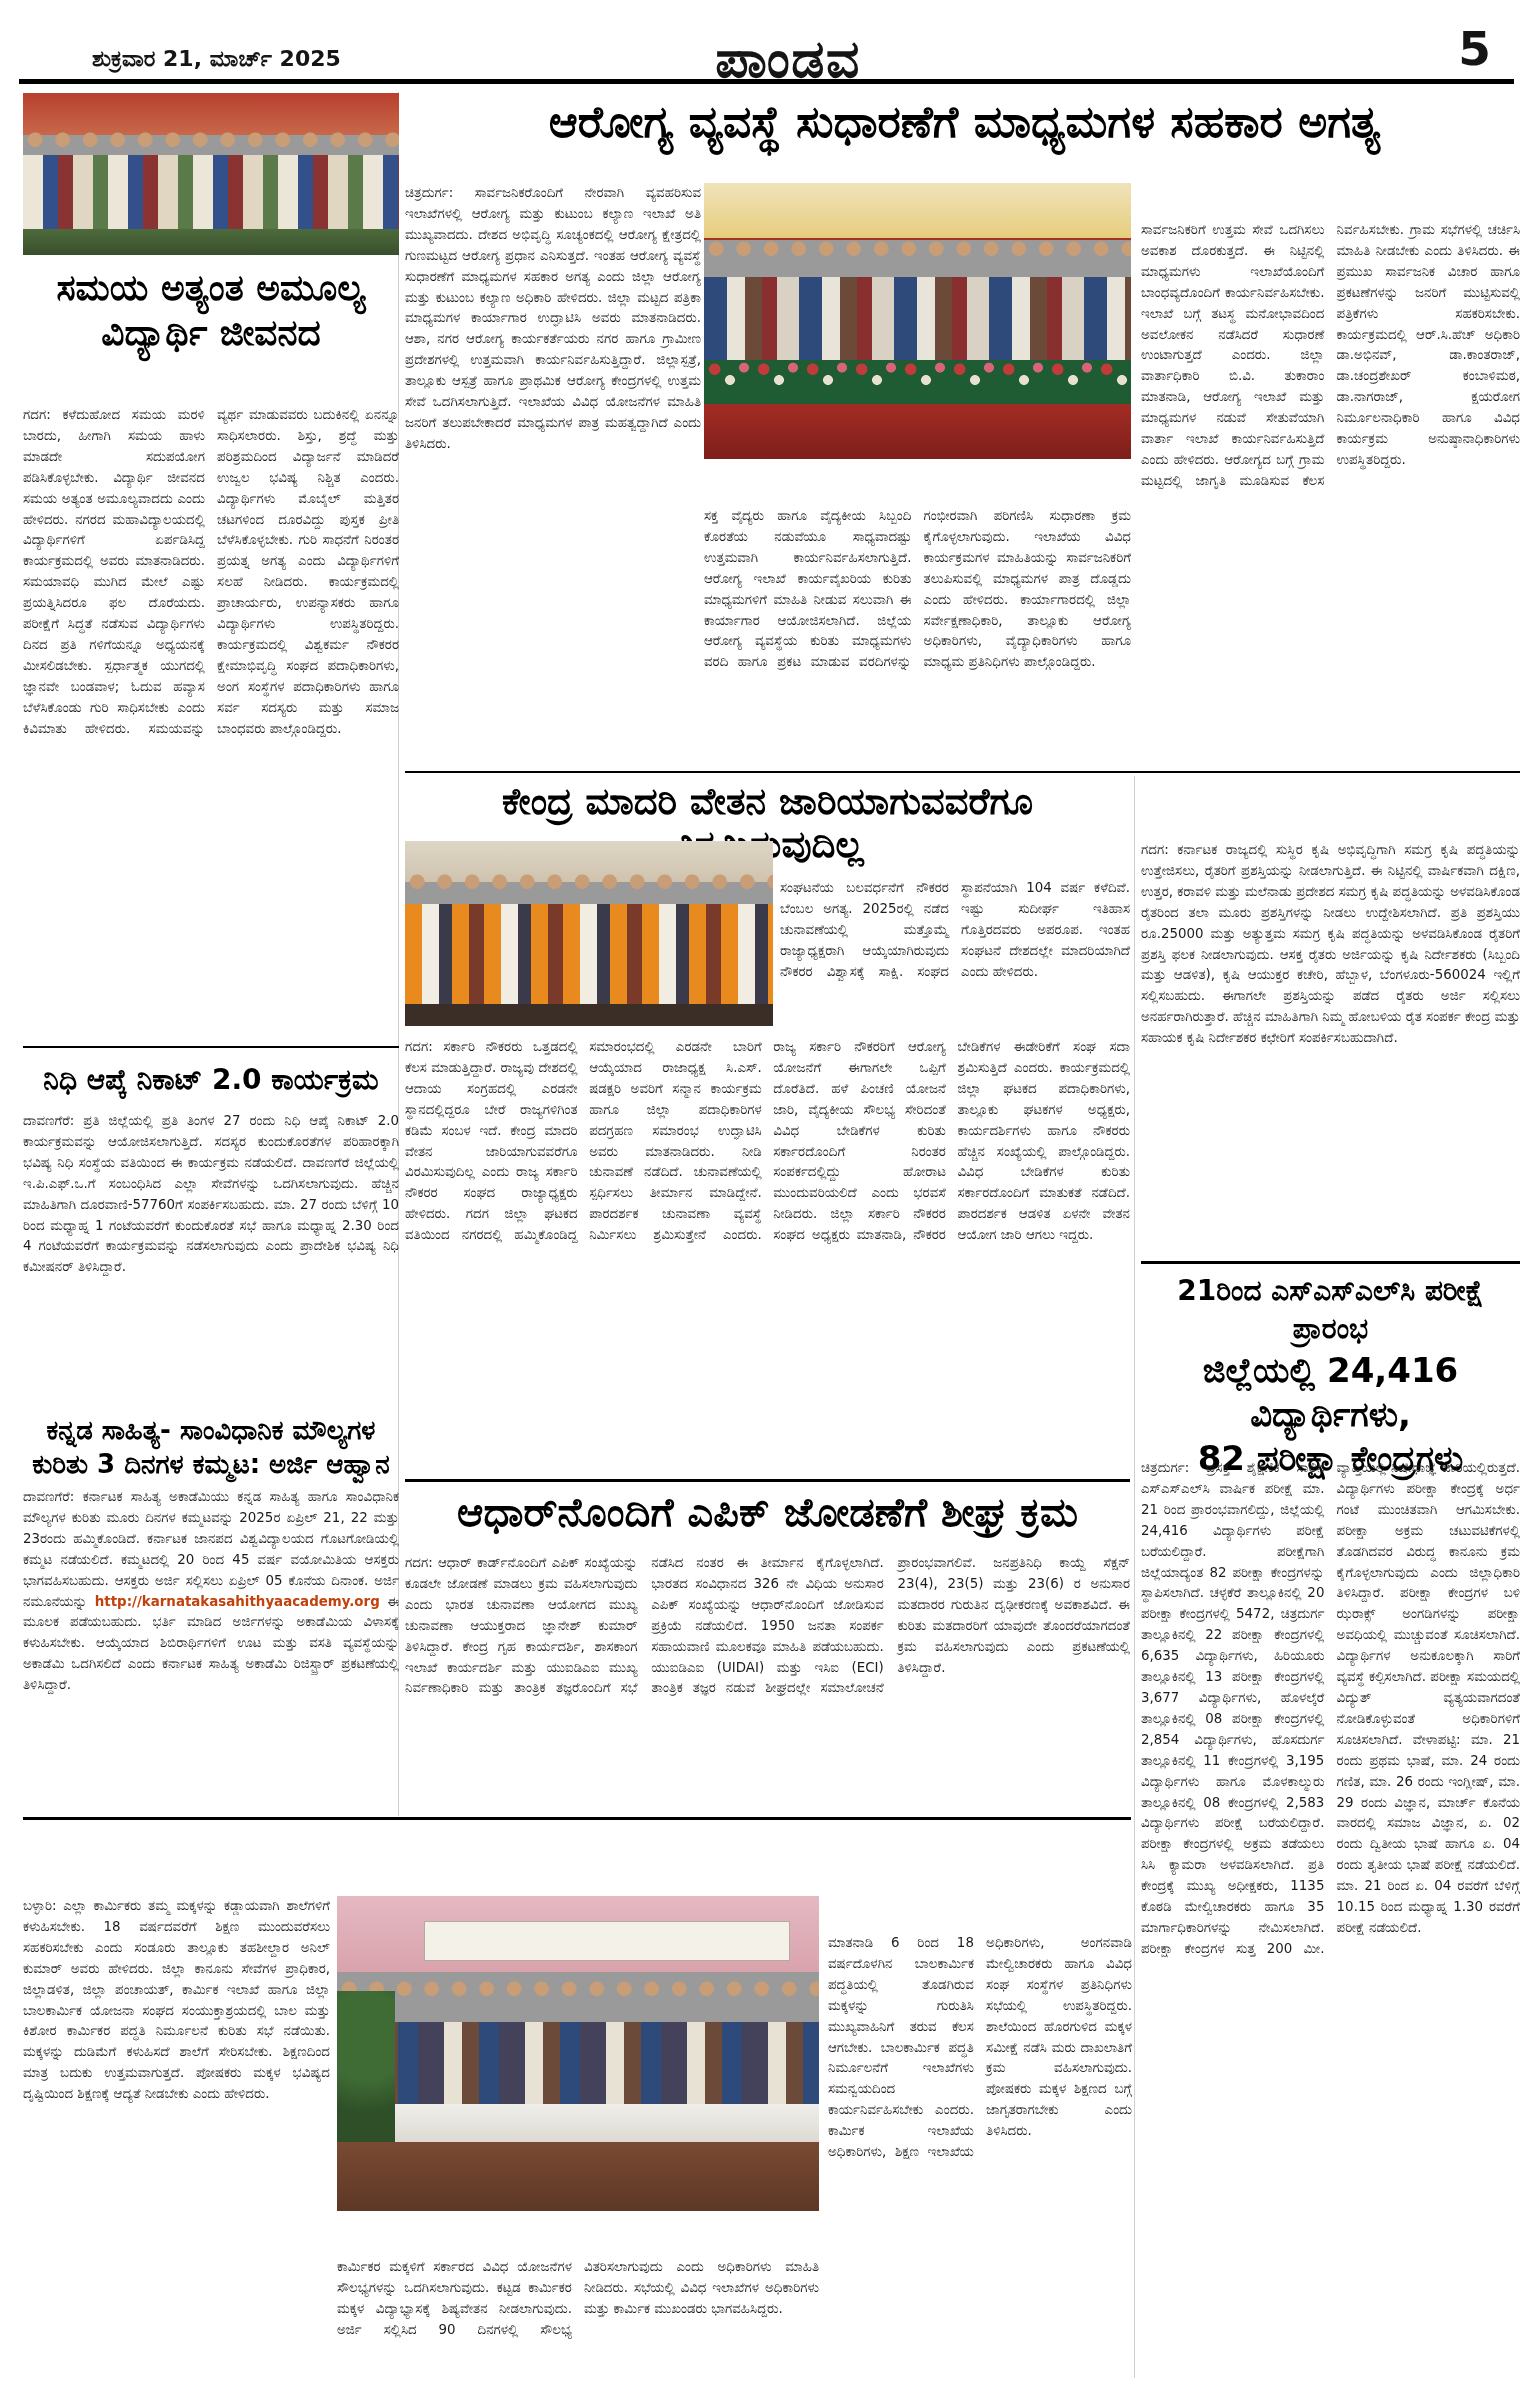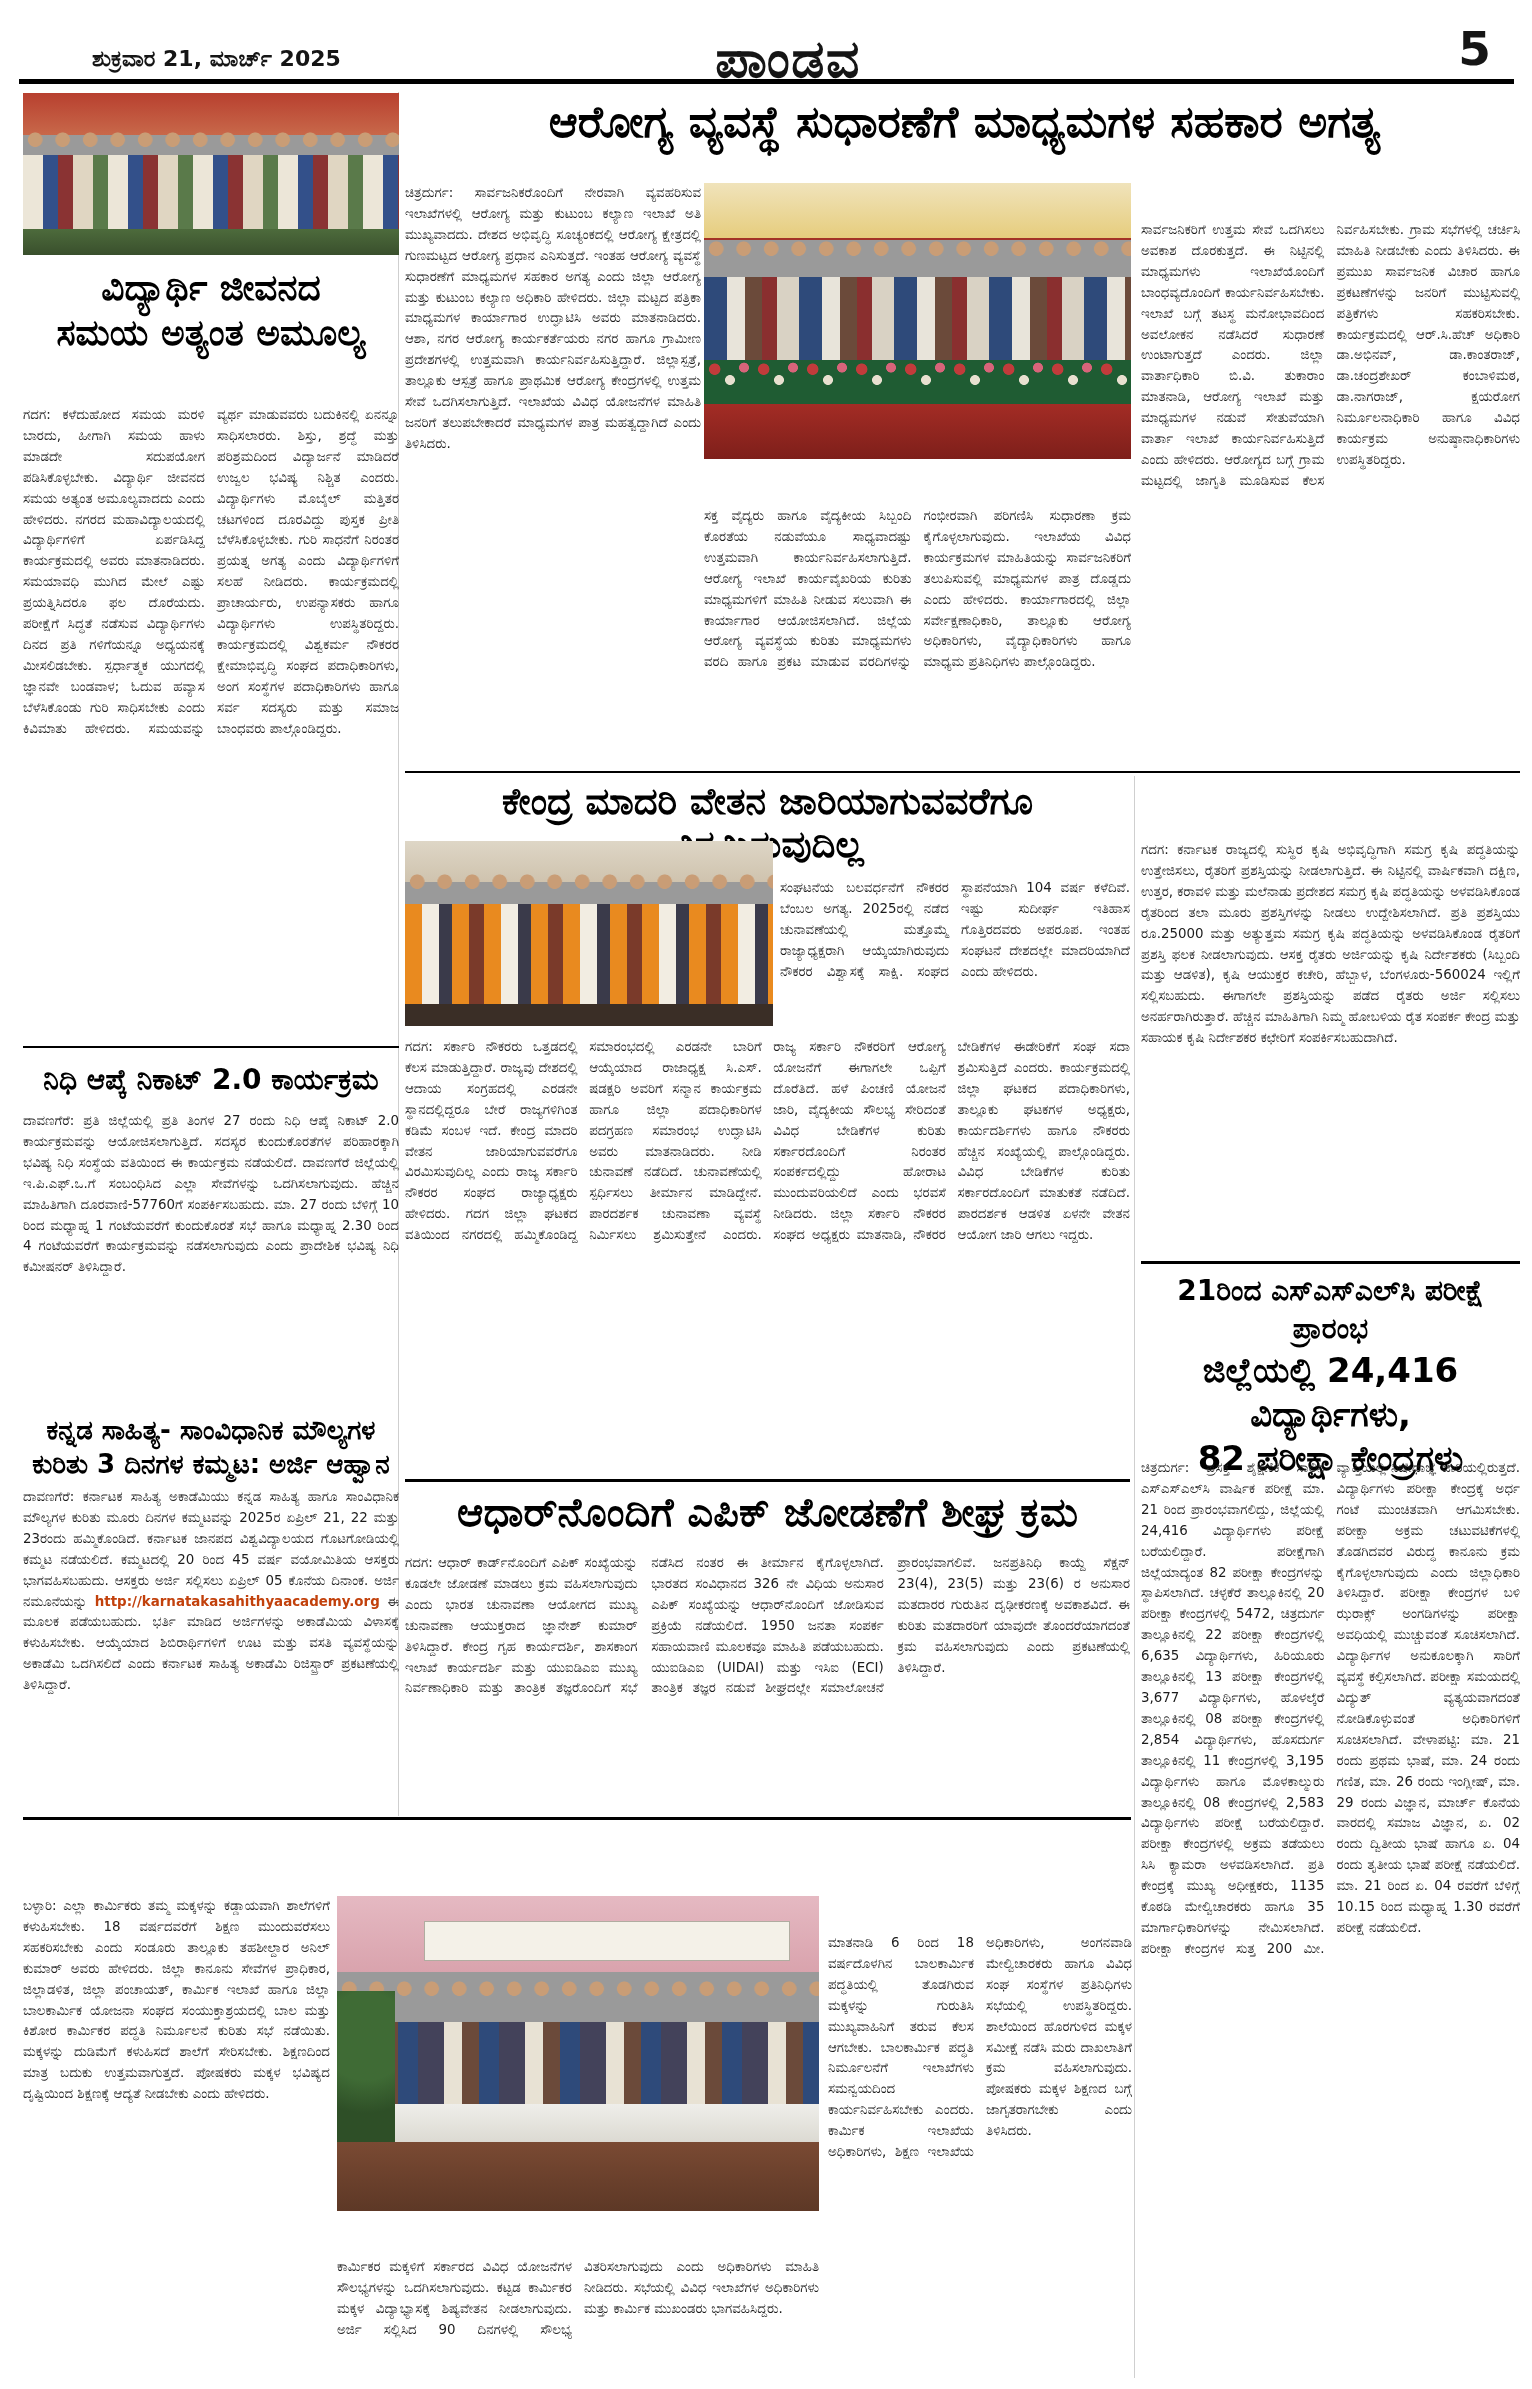--- a/index.html
+++ b/index.html
@@ -36,22 +36,22 @@
   <div class="abs rule-v" style="left:1134px;top:776px;height:1602px;"></div>
 
   <div class="abs photo" style="left:23px;top:93px;width:376px;height:162px;">
     <div class="band" style="top:0;height:26%;background:linear-gradient(#b8402f,#c8684a);"></div>
     <div class="band heads" style="top:22%;height:16%;"></div>
     <div class="band" style="top:38%;height:46%;background:repeating-linear-gradient(90deg,#ece6d8 0 20px,#33508a 20px 35px,#8a3333 35px 50px,#e0d6c2 50px 70px,#5a7a4a 70px 85px);"></div>
     <div class="band" style="top:84%;height:16%;background:linear-gradient(#4d6b3c,#394f2c);"></div>
   </div>
 
   <div class="abs headline" style="left:23px;top:266px;width:376px;font-size:36px;line-height:1.24;">
+    <div>ಸಮಯ ಅತ್ಯಂತ ಅಮೂಲ್ಯ</div>
     <div>ವಿದ್ಯಾರ್ಥಿ ಜೀವನದ</div>
-    <div>ಸಮಯ ಅತ್ಯಂತ ಅಮೂಲ್ಯ</div>
   </div>
   <div class="abs body-text cols2" style="left:23px;top:368px;width:376px;height:672px;">ಗದಗ: ಕಳೆದುಹೋದ ಸಮಯ ಮರಳಿ ಬಾರದು, ಹೀಗಾಗಿ ಸಮಯ ಹಾಳು ಮಾಡದೇ ಸದುಪಯೋಗ ಪಡಿಸಿಕೊಳ್ಳಬೇಕು. ವಿದ್ಯಾರ್ಥಿ ಜೀವನದ ಸಮಯ ಅತ್ಯಂತ ಅಮೂಲ್ಯವಾದದು ಎಂದು ಹೇಳಿದರು. ನಗರದ ಮಹಾವಿದ್ಯಾಲಯದಲ್ಲಿ ವಿದ್ಯಾರ್ಥಿಗಳಿಗೆ ಏರ್ಪಡಿಸಿದ್ದ ಕಾರ್ಯಕ್ರಮದಲ್ಲಿ ಅವರು ಮಾತನಾಡಿದರು. ಸಮಯಾವಧಿ ಮುಗಿದ ಮೇಲೆ ಎಷ್ಟು ಪ್ರಯತ್ನಿಸಿದರೂ ಫಲ ದೊರೆಯದು. ಪರೀಕ್ಷೆಗೆ ಸಿದ್ಧತೆ ನಡೆಸುವ ವಿದ್ಯಾರ್ಥಿಗಳು ದಿನದ ಪ್ರತಿ ಗಳಿಗೆಯನ್ನೂ ಅಧ್ಯಯನಕ್ಕೆ ಮೀಸಲಿಡಬೇಕು. ಸ್ಪರ್ಧಾತ್ಮಕ ಯುಗದಲ್ಲಿ ಜ್ಞಾನವೇ ಬಂಡವಾಳ; ಓದುವ ಹವ್ಯಾಸ ಬೆಳೆಸಿಕೊಂಡು ಗುರಿ ಸಾಧಿಸಬೇಕು ಎಂದು ಕಿವಿಮಾತು ಹೇಳಿದರು. ಸಮಯವನ್ನು ವ್ಯರ್ಥ ಮಾಡುವವರು ಬದುಕಿನಲ್ಲಿ ಏನನ್ನೂ ಸಾಧಿಸಲಾರರು. ಶಿಸ್ತು, ಶ್ರದ್ಧೆ ಮತ್ತು ಪರಿಶ್ರಮದಿಂದ ವಿದ್ಯಾರ್ಜನೆ ಮಾಡಿದರೆ ಉಜ್ವಲ ಭವಿಷ್ಯ ನಿಶ್ಚಿತ ಎಂದರು. ವಿದ್ಯಾರ್ಥಿಗಳು ಮೊಬೈಲ್ ಮತ್ತಿತರ ಚಟಗಳಿಂದ ದೂರವಿದ್ದು ಪುಸ್ತಕ ಪ್ರೀತಿ ಬೆಳೆಸಿಕೊಳ್ಳಬೇಕು. ಗುರಿ ಸಾಧನೆಗೆ ನಿರಂತರ ಪ್ರಯತ್ನ ಅಗತ್ಯ ಎಂದು ವಿದ್ಯಾರ್ಥಿಗಳಿಗೆ ಸಲಹೆ ನೀಡಿದರು. ಕಾರ್ಯಕ್ರಮದಲ್ಲಿ ಪ್ರಾಚಾರ್ಯರು, ಉಪನ್ಯಾಸಕರು ಹಾಗೂ ವಿದ್ಯಾರ್ಥಿಗಳು ಉಪಸ್ಥಿತರಿದ್ದರು. ಕಾರ್ಯಕ್ರಮದಲ್ಲಿ ವಿಶ್ವಕರ್ಮ ನೌಕರರ ಕ್ಷೇಮಾಭಿವೃದ್ಧಿ ಸಂಘದ ಪದಾಧಿಕಾರಿಗಳು, ಅಂಗ ಸಂಸ್ಥೆಗಳ ಪದಾಧಿಕಾರಿಗಳು ಹಾಗೂ ಸರ್ವ ಸದಸ್ಯರು ಮತ್ತು ಸಮಾಜ ಬಾಂಧವರು ಪಾಲ್ಗೊಂಡಿದ್ದರು.</div>
 
   <div class="abs rule-h" style="left:23px;top:1046px;width:376px;height:1.5px;"></div>
 
   <div class="abs headline" style="left:23px;top:1063px;width:376px;font-size:28px;">ನಿಧಿ ಆಪ್ಕೆ ನಿಕಾಟ್ 2.0 ಕಾರ್ಯಕ್ರಮ</div>
   <div class="abs body-text" style="left:23px;top:1111px;width:376px;height:296px;">ದಾವಣಗೆರೆ: ಪ್ರತಿ ಜಿಲ್ಲೆಯಲ್ಲಿ ಪ್ರತಿ ತಿಂಗಳ 27 ರಂದು ನಿಧಿ ಆಪ್ಕೆ ನಿಕಾಟ್ 2.0 ಕಾರ್ಯಕ್ರಮವನ್ನು ಆಯೋಜಿಸಲಾಗುತ್ತಿದೆ. ಸದಸ್ಯರ ಕುಂದುಕೊರತೆಗಳ ಪರಿಹಾರಕ್ಕಾಗಿ ಭವಿಷ್ಯ ನಿಧಿ ಸಂಸ್ಥೆಯ ವತಿಯಿಂದ ಈ ಕಾರ್ಯಕ್ರಮ ನಡೆಯಲಿದೆ. ದಾವಣಗೆರೆ ಜಿಲ್ಲೆಯಲ್ಲಿ ಇ.ಪಿ.ಎಫ್.ಒ.ಗೆ ಸಂಬಂಧಿಸಿದ ಎಲ್ಲಾ ಸೇವೆಗಳನ್ನು ಒದಗಿಸಲಾಗುವುದು. ಹೆಚ್ಚಿನ ಮಾಹಿತಿಗಾಗಿ ದೂರವಾಣಿ-57760ಗೆ ಸಂಪರ್ಕಿಸಬಹುದು. ಮಾ. 27 ರಂದು ಬೆಳಿಗ್ಗೆ 10 ರಿಂದ ಮಧ್ಯಾಹ್ನ 1 ಗಂಟೆಯವರೆಗೆ ಕುಂದುಕೊರತೆ ಸಭೆ ಹಾಗೂ ಮಧ್ಯಾಹ್ನ 2.30 ರಿಂದ 4 ಗಂಟೆಯವರೆಗೆ ಕಾರ್ಯಕ್ರಮವನ್ನು ನಡೆಸಲಾಗುವುದು ಎಂದು ಪ್ರಾದೇಶಿಕ ಭವಿಷ್ಯ ನಿಧಿ ಕಮೀಷನರ್ ತಿಳಿಸಿದ್ದಾರೆ.</div>
 
   <div class="abs headline" style="left:23px;top:1414px;width:376px;font-size:26px;line-height:1.3;">
     <div>ಕನ್ನಡ ಸಾಹಿತ್ಯ- ಸಾಂವಿಧಾನಿಕ ಮೌಲ್ಯಗಳ</div>

